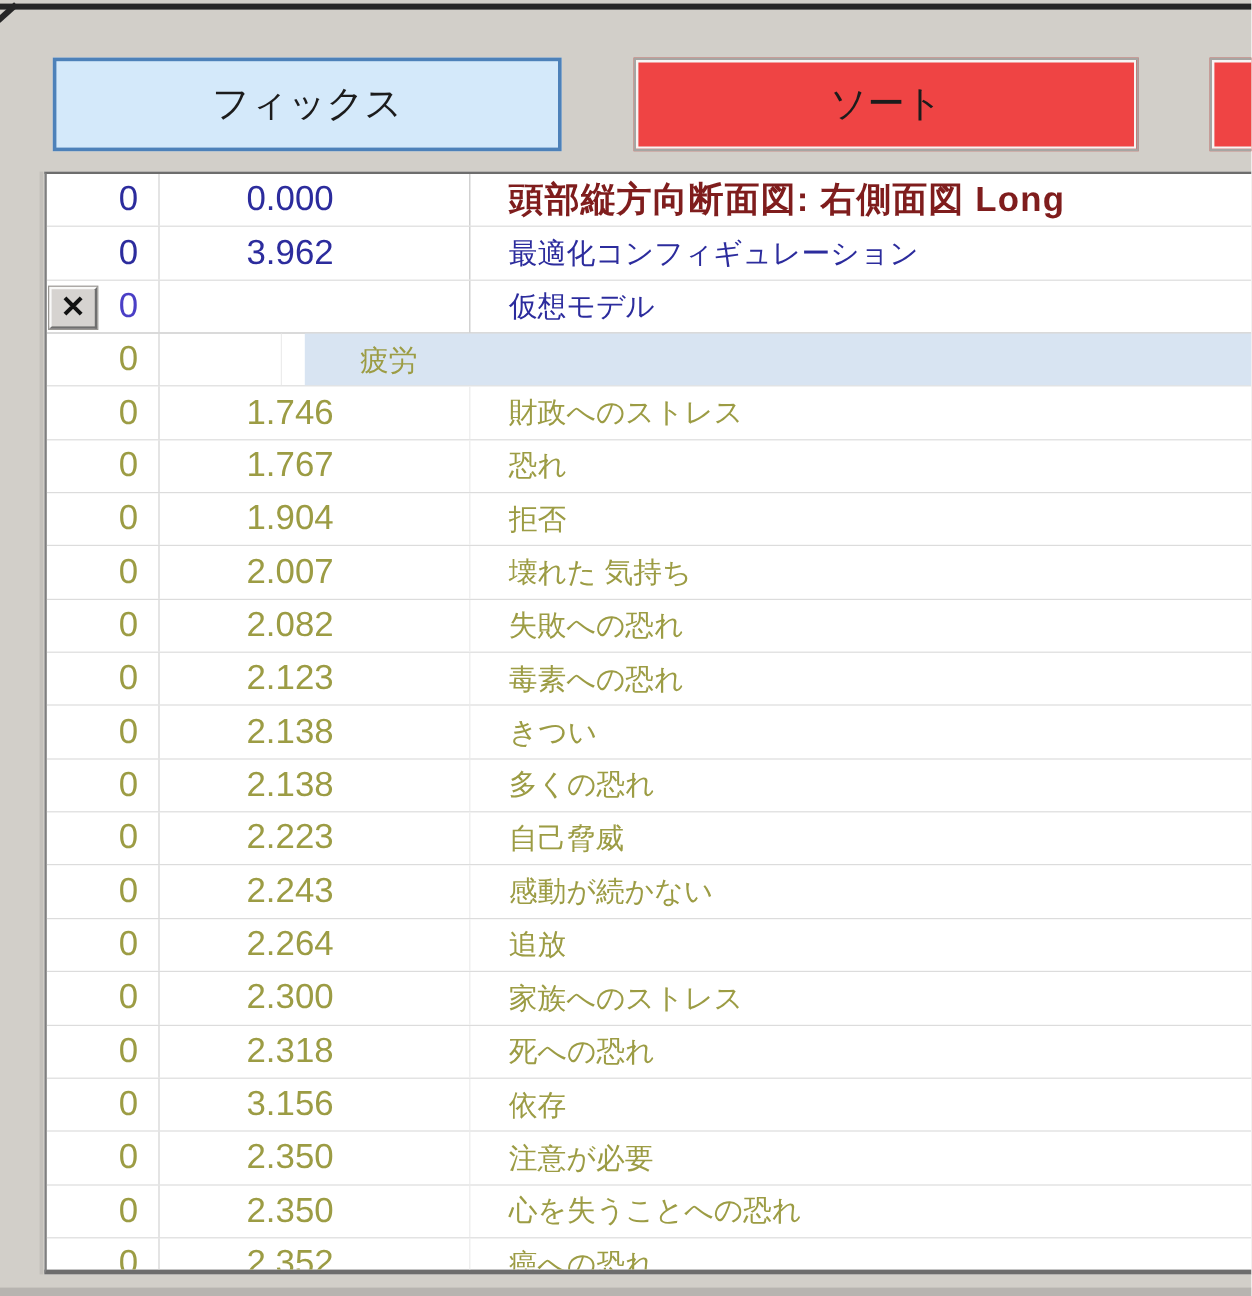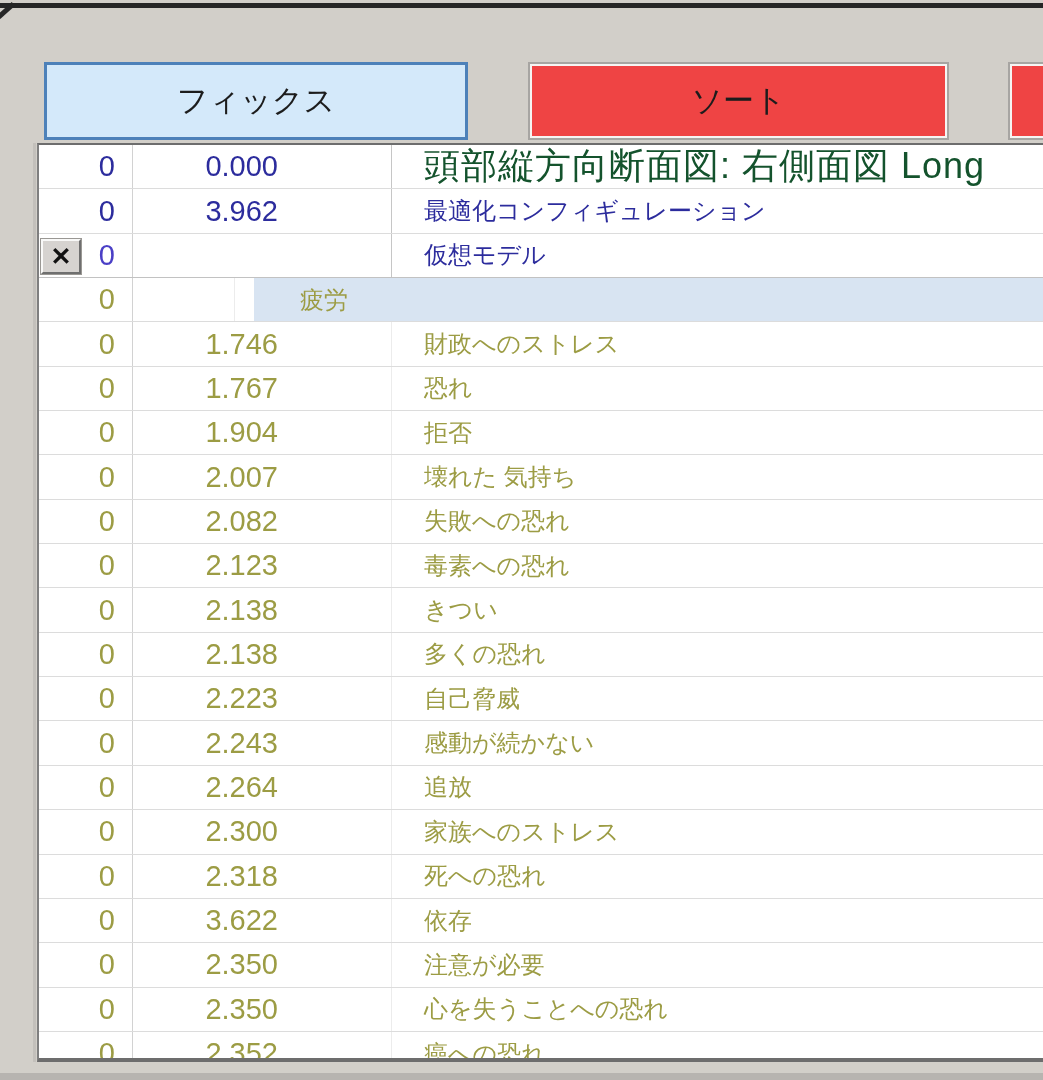--- a/index.html
+++ b/index.html
@@ -23,21 +23,21 @@
     position: absolute;
     left: -4px; top: 8px;
     width: 20px; height: 5px;
     background: #262626;
     transform: rotate(-42deg);
   }
 
   
   .btn {
     position: absolute;
-    top: 62px;
+    top: 48px;
     height: 78px;
     box-sizing: border-box;
     display: flex;
     align-items: center;
     justify-content: center;
     font-size: 31px;
     color: #1c1c1c;
     cursor: pointer;
   }
   .btn-fix {
@@ -71,21 +71,21 @@
     align-items: center;
     height: 44.35px;
     box-sizing: border-box;
     border-bottom: 1px solid #dcdcdc;
     color: #9c9c44;           
     font-size: 29px;
   }
   .row:nth-child(-n+3) { color: #2c2c9d; }          
   .row:nth-child(3)    { border-bottom-color: #c2c2c2; }
   .row:nth-child(3) .c1 { color: #4a3fc6; }
-  .row:nth-child(1) .c5 { font-weight: normal; font-size: 36px; color: #14532d; letter-spacing: 1px; }
+  .row:nth-child(1) .c5 { font-weight: bold; font-size: 29px; color: #7f1d1d; letter-spacing: 1px; }
 
   .c1 {
     width: 94px; box-sizing: border-box; flex: none;
     text-align: right; padding-right: 17px;
     border-right: 1px solid #d2d2d2;
     align-self: stretch; display: flex; align-items: center; justify-content: flex-end;
   }
   .c2 {
     width: 157px; box-sizing: border-box; flex: none;
     text-align: left; padding-right: 12px;
@@ -295,21 +295,21 @@
 
     <div class="c1">0</div>
     <div class="c2">2.318</div>
     <div class="c3"></div>
     <div class="c4"></div>
     <div class="c5">死への恐れ</div>
   </div>
         <div class="row">
 
     <div class="c1">0</div>
-    <div class="c2">3.622</div>
+    <div class="c2">3.156</div>
     <div class="c3"></div>
     <div class="c4"></div>
     <div class="c5">依存</div>
   </div>
         <div class="row">
 
     <div class="c1">0</div>
     <div class="c2">2.350</div>
     <div class="c3"></div>
     <div class="c4"></div>

